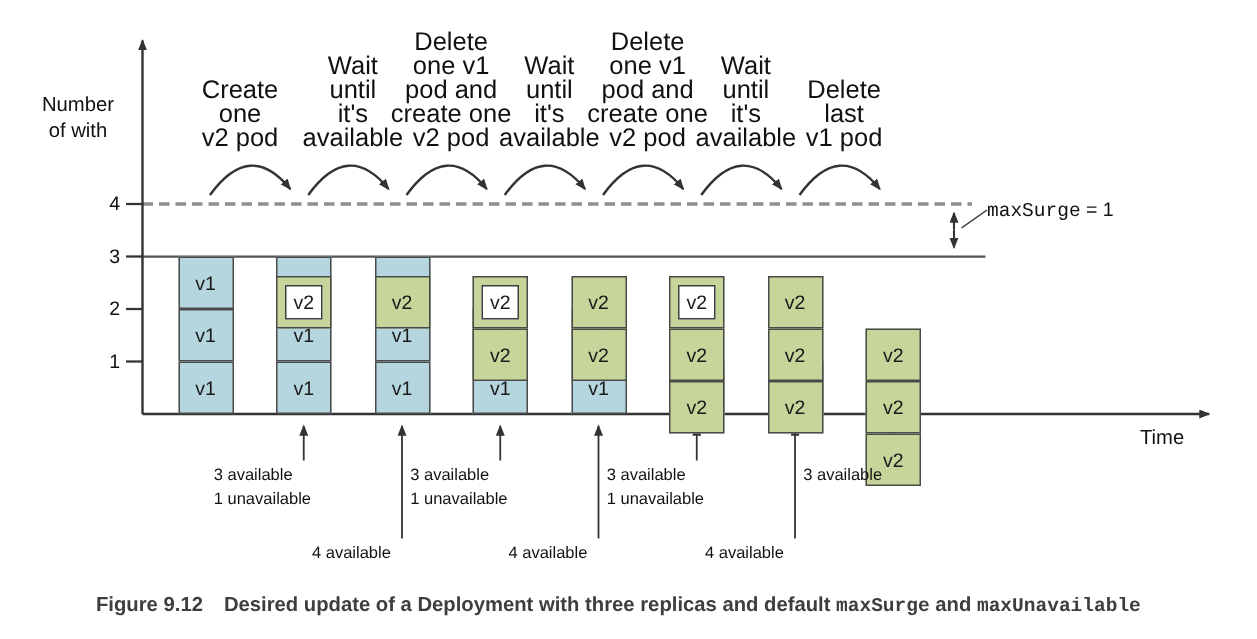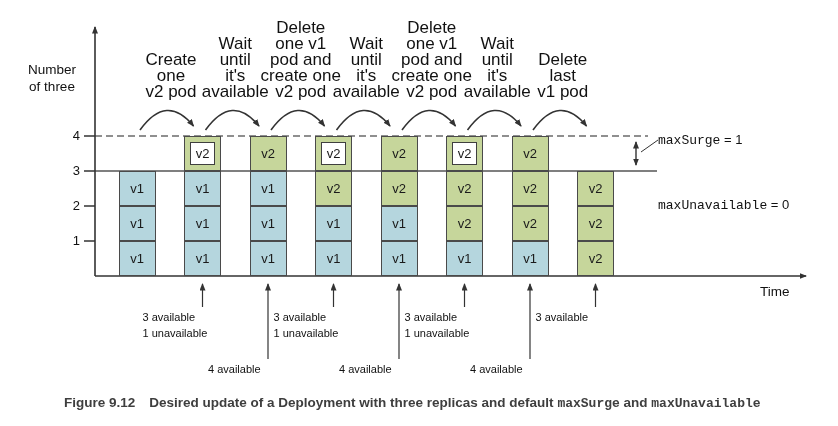--- a/index.html
+++ b/index.html
@@ -3,21 +3,21 @@
 <meta charset="utf-8">
 <style>
   html,body{margin:0;padding:0;background:#fff;}
   .canvas{position:relative;width:838px;height:426px;background:#ffffff;
           font-family:"Liberation Sans",sans-serif;overflow:hidden;color:#111;}
   svg.overlay{position:absolute;left:0;top:0;pointer-events:none;}
   .pod{position:absolute;width:37px;height:35px;box-sizing:border-box;
        border:1.6px solid #4a4a4a;display:flex;align-items:center;justify-content:center;
        font-size:13px;color:#1a1a1a;}
   .pod.v1{background:#b5d6de;}
-  .pod.v2{background:#c6d69b;}
+  .pod.v2{background:#c6d69b;margin-top:48px;}
   .pod-inner{width:25px;height:23px;box-sizing:border-box;background:#ffffff;
        border:1.6px solid #3f3f3f;display:flex;align-items:center;justify-content:center;}
   .top-note{position:absolute;bottom:326px;width:110px;text-align:center;
        font-size:17px;line-height:16px;white-space:pre-line;}
   .avail-note{position:absolute;width:120px;font-size:11px;
        line-height:15.5px;white-space:pre-line;}
   .tick-label{position:absolute;width:22px;text-align:right;font-size:13px;}
   .num-pods{position:absolute;left:16px;top:25px;width:72px;text-align:center;
        font-size:13.5px;line-height:17px;margin-top:36px;}
   .time-label{position:absolute;left:760px;top:284px;font-size:13.5px;}
@@ -68,35 +68,32 @@
       <line x1="268" y1="359" x2="268" y2="284" stroke="#333" stroke-width="1.2" marker-end="url(#arr)"></line>
       <line x1="333.5" y1="307" x2="333.5" y2="284" stroke="#333" stroke-width="1.2" marker-end="url(#arr)"></line>
       <line x1="399" y1="359" x2="399" y2="284" stroke="#333" stroke-width="1.2" marker-end="url(#arr)"></line>
       <line x1="464.5" y1="307" x2="464.5" y2="284" stroke="#333" stroke-width="1.2" marker-end="url(#arr)"></line>
       <line x1="530" y1="359" x2="530" y2="284" stroke="#333" stroke-width="1.2" marker-end="url(#arr)"></line>
       <line x1="595.5" y1="307" x2="595.5" y2="284" stroke="#333" stroke-width="1.2" marker-end="url(#arr)"></line>
     </svg>
 
   <div class="num-pods">
     <div>Number</div>
-    <div>of three</div>
+    <div>of with</div>
   </div>
 
   <div class="tick-label" style="left:58px;top:128px;">4</div>
   <div class="tick-label" style="left:58px;top:163px;">3</div>
   <div class="tick-label" style="left:58px;top:198px;">2</div>
   <div class="tick-label" style="left:58px;top:233px;">1</div>
 
   <div class="time-label">Time</div>
 
   <div class="right-label" style="left:658px;top:132px;">
     <span class="mono">maxSurge</span><span> = 1</span>
-  </div>
-  <div class="right-label" style="left:658px;top:197px;">
-    <span class="mono">maxUnavailable</span><span> = 0</span>
   </div>
 
   <div id="pods-layer">
       <div class="pod v1" style="left: 118.5px; top: 241px;">v1</div>
       <div class="pod v1" style="left: 118.5px; top: 206px;">v1</div>
       <div class="pod v1" style="left: 118.5px; top: 171px;">v1</div>
       <div class="pod v1" style="left: 184px; top: 241px;">v1</div>
       <div class="pod v1" style="left: 184px; top: 206px;">v1</div>
       <div class="pod v1" style="left: 184px; top: 171px;">v1</div>
       <div class="pod v2" style="left: 184px; top: 136px;">
@@ -124,21 +121,21 @@
       </div>
       <div class="pod v1" style="left: 511.5px; top: 241px;">v1</div>
       <div class="pod v2" style="left: 511.5px; top: 206px;">v2</div>
       <div class="pod v2" style="left: 511.5px; top: 171px;">v2</div>
       <div class="pod v2" style="left: 511.5px; top: 136px;">v2</div>
       <div class="pod v2" style="left: 577px; top: 241px;">v2</div>
       <div class="pod v2" style="left: 577px; top: 206px;">v2</div>
       <div class="pod v2" style="left: 577px; top: 171px;">v2</div>
     </div>
   <div id="top-notes-layer">
-      <div class="top-note" style="left: 116px;">Create
+      <div class="top-note" style="left: 105px;">Create
 one
 v2 pod</div>
       <div class="top-note" style="left: 180.25px;">Wait
 until
 it's
 available</div>
       <div class="top-note" style="left: 245.75px;">Delete
 one v1
 pod and
 create one

